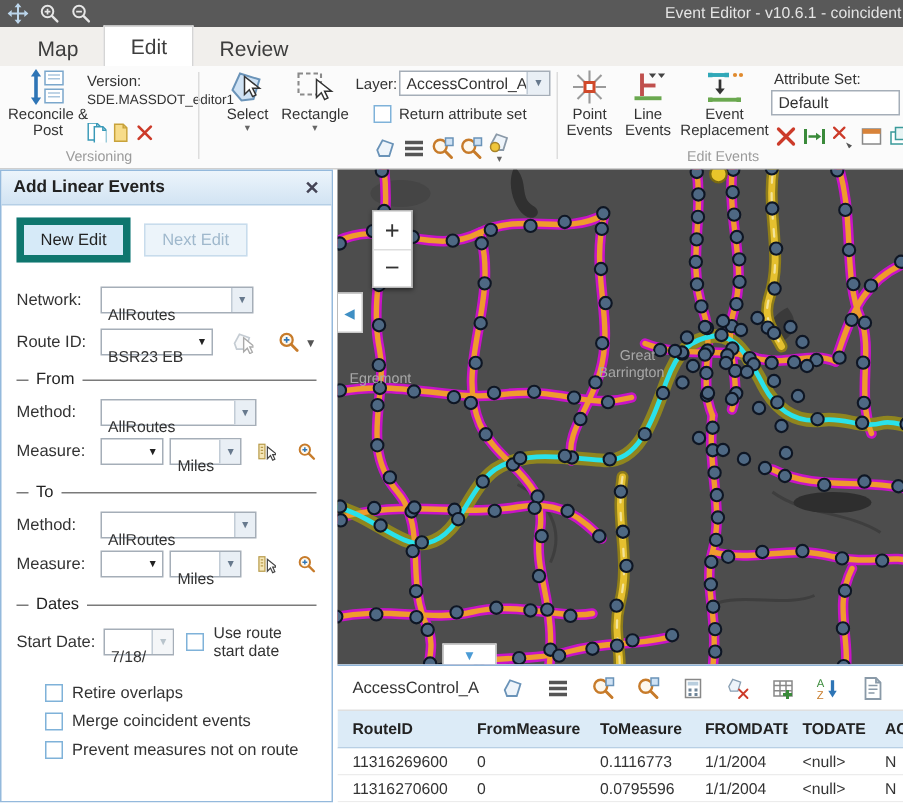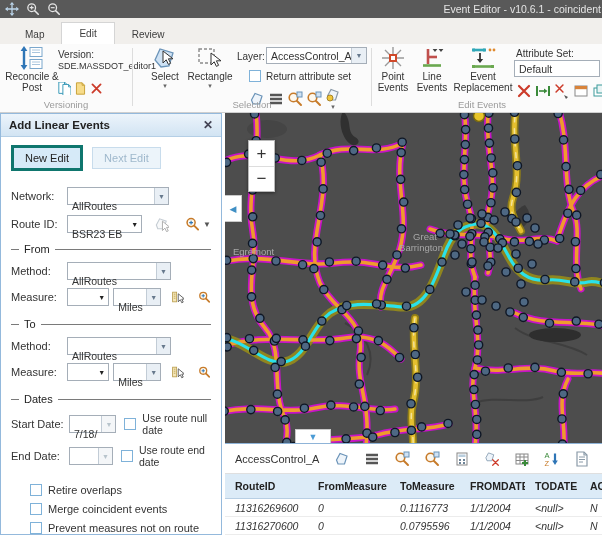--- a/index.html
+++ b/index.html
@@ -6,21 +6,21 @@
   html,body { width:602px; height:535px; overflow:hidden; }
   body { position:relative; font-family:"Liberation Sans", sans-serif; font-size:11px; color:#333; background:#fff; }
 
   
   .titlebar { position:absolute; left:0; top:0; width:602px; height:18px; background:#595959; display:flex; align-items:center; }
   .tb-icons { display:flex; gap:7px; padding-left:5px; align-items:center; }
   .tb-title { margin-left:auto; font-size:10.5px; color:#e4e4e4; white-space:nowrap; padding-right:1px; }
 
   
   .tabstrip { position:absolute; left:0; top:18px; width:602px; height:26px; background:#f1efec; display:flex; align-items:flex-end; padding-left:8px; }
-  .tab { padding:5px 17px 5px; font-size:10px; color:#3d3d3d; position:relative; top:1px; cursor:default; }
+  .tab { padding:5px 17px 5px; font-size:14px; color:#3d3d3d; position:relative; top:1px; cursor:default; }
   .tab.active { background:#fff; border:1px solid #d5d5d5; border-bottom:1px solid #fff; }
 
   
   .ribbon { position:absolute; left:0; top:44px; width:602px; height:69px; background:#fbfbfb; border-bottom:1px solid #cfcfcf; }
   .rgroup { position:absolute; top:0; height:68px; }
   .rdiv { position:absolute; top:4px; height:58px; width:1px; background:#ddd; }
   .grouplabel { position:absolute; bottom:2px; left:0; right:0; text-align:center; font-size:9.5px; color:#9b9b9b; }
   .bigbtn { position:absolute; top:2px; text-align:center; font-size:10px; line-height:11px; color:#333; }
   .bigbtn .ic { display:block; margin:0 auto 1px; }
   .caret { font-size:7px; color:#666; line-height:7px; }
@@ -33,21 +33,21 @@
   .dd .val { flex:1; padding:0 4px; white-space:nowrap; overflow:hidden; }
   .dd .arrowbtn { width:15px; align-self:stretch; background:#e9eff5; border-left:1px solid #c2ccd6; color:#67798d; font-size:7px; display:flex; align-items:center; justify-content:center; }
   .cb { width:12px; height:12px; border:1px solid #7fb2d9; background:#fff; display:inline-block; flex:none; }
 
   
   .panel { position:absolute; left:0; top:113px; width:222px; height:422px; background:#fff; border:1px solid #94b9dc; overflow:hidden; }
   .panel-h { height:23px; background:linear-gradient(#ecf4fb,#d2e4f3); border-bottom:1px solid #b5cfe6; display:flex; align-items:center; padding:0 8px; font-weight:bold; font-size:11.5px; color:#222; }
   .panel-close { margin-left:auto; color:#445; font-size:12px; cursor:default; }
   .panel-b { padding:8px 10px 0 10px; }
   .btn { display:inline-block; background:#d6eaf8; border:1px solid #7fb2d9; color:#222; padding:4px 11px; font-size:11px; }
-  .btn.primary { border:3px solid #0f766e; }
+  .btn.primary { border:5px solid #0f766e; }
   .btn.disabled { background:#ecf4fa; border-color:#c8dcec; color:#9fb8cc; }
   .frow { display:flex; align-items:center; margin-top:10px; }
   .frow .lb { width:56px; font-size:11px; flex:none; }
   .combo { border:1px solid #a5aeb8; height:18px; display:flex; align-items:center; background:#fff; font-size:10.5px; }
   .combo .val { flex:1; padding:0 4px; white-space:nowrap; overflow:hidden;margin-top:20px; }
   .combo .car { width:13px; text-align:center; color:#222; font-size:7px; }
   .combo .arrowbtn { width:14px; align-self:stretch; background:#e9eff5; border-left:1px solid #c2ccd6; color:#67798d; font-size:7px; display:flex; align-items:center; justify-content:center; }
   .combo .arrowbtn.dis { background:#f4f6f8; color:#b8c4cc; }
   .sect { border-top:1px solid #7a7a7a; margin:16px 0 0 0; position:relative; padding:8px 0 2px 0; }
   .sect > .legend { position:absolute; top:-7px; left:8px; background:#fff; padding:0 5px; font-size:11px; color:#222; }
@@ -62,21 +62,21 @@
   .collapse-left { position:absolute; left:0; top:82px; width:17px; height:27px; background:#fff; border:1px solid #c9c9c9; border-left:none; display:flex; align-items:center; justify-content:center; color:#3f8fc4; font-size:9px; }
   .collapse-down { position:absolute; left:70px; bottom:0; width:36px; height:14px; background:#fff; border:1px solid #c9c9c9; border-bottom:none; display:flex; align-items:center; justify-content:center; color:#4b9bd5; font-size:9px; }
   .town { font-size:9.5px; fill:#a8a8a8; }
 
   
   .grid { position:absolute; left:225px; top:443px; width:377px; height:92px; background:#fff; border-top:1px solid #8fb4d8; overflow:hidden; }
   .grid-toolbar { height:30px; display:flex; align-items:center; padding-left:10px; border-bottom:1px solid #dfdfdf; }
   .gt-label { font-size:11px; margin-right:12px; white-space:nowrap; }
   .gicon { width:22px; height:20px; display:flex; align-items:center; justify-content:center; flex:none; margin-right:8px; }
   .grid-head { height:25px; display:flex; align-items:center; background:#dcebf7; border-bottom:1px solid #b8cfe4; font-weight:bold; font-size:10.5px; color:#222; }
-  .grid-row { height:18px; display:flex; align-items:center; font-size:10.5px; border-bottom:1px solid #ececec; background:#fff;font-style:italic; }
+  .grid-row { height:18px; display:flex; align-items:center; font-size:10.5px; border-bottom:1px solid #ececec; background:#fff; }
   .gc { padding-left:10px; white-space:nowrap; overflow:hidden; flex:none; }
   .c0{width:83px} .c1{width:82px} .c2{width:70px} .c3{width:65px} .c4{width:55px} .c5{width:70px}
 </style>
 </head>
 <body>
 
 <svg width="0" height="0" style="position:absolute">
   <symbol id="s-mag" viewBox="0 0 16 16">
       <circle cx="6.5" cy="6.5" r="4.3" fill="#fdf8ee" stroke="currentColor" stroke-width="1.6"></circle>
       <path d="M10 10l4 4" stroke="currentColor" stroke-width="2" stroke-linecap="round"></path>
@@ -219,21 +219,20 @@
           <rect x="10" y="1" width="5" height="5" fill="#cfe2f4" stroke="#6a93b8"></rect>
         </svg>
       <div style="text-align:center">
         <svg class="ic16" viewBox="0 0 16 16" style="color:#8a99a8">
             <use href="#s-poly"></use>
             <circle cx="5" cy="11" r="3" fill="#f0c63a" stroke="#a8842a"></circle>
           </svg>
         <div class="caret">▾</div>
       </div>
     </div>
-    <div class="grouplabel">Selection</div>
   </div>
   <div class="rdiv" style="left:371px"></div>
 
   <div class="rgroup" style="left:372px;width:230px">
     <div class="bigbtn" style="left:2px;width:38px">
       <svg class="ic" width="24" height="24" viewBox="0 0 24 24">
         <g stroke="#9a9a9a" stroke-width="1.4">
             <path d="M12 1v7M12 16v7M1 12h7M16 12h7M4 4l5 5M20 4l-5 5M4 20l5-5M20 20l-5-5"></path>
           </g>
         <rect x="9" y="9" width="6" height="6" fill="#fff" stroke="#d0492a" stroke-width="2"></rect>
@@ -394,30 +393,21 @@
 
     <div class="sect">
       <span class="legend">Dates</span>
       <div class="frow" style="margin-top:4px">
         <span class="lb" style="width:58px">Start Date:</span>
         <div class="combo" style="width:54px">
           <span class="val">7/18/</span>
           <span class="arrowbtn dis">▼</span>
         </div>
         <span class="cb" style="margin-left:8px"></span>
-        <span style="margin-left:6px;font-size:10.5px">Use route null date</span>
-      </div>
-      <div class="frow" style="margin-top:8px">
-        <span class="lb" style="width:58px">End Date:</span>
-        <div class="combo" style="width:54px">
-          <span class="val"></span>
-          <span class="arrowbtn dis">▼</span>
-        </div>
-        <span class="cb" style="margin-left:8px"></span>
-        <span style="margin-left:6px;font-size:10.5px">Use route end date</span>
+        <span style="margin-left:6px;font-size:10.5px">Use route start date</span>
       </div>
     </div>
 
     <div style="margin-top:12px">
       <div class="opt">
         <span class="cb"></span>
         <span>Retire overlaps</span>
       </div>
       <div class="opt">
         <span class="cb"></span>

